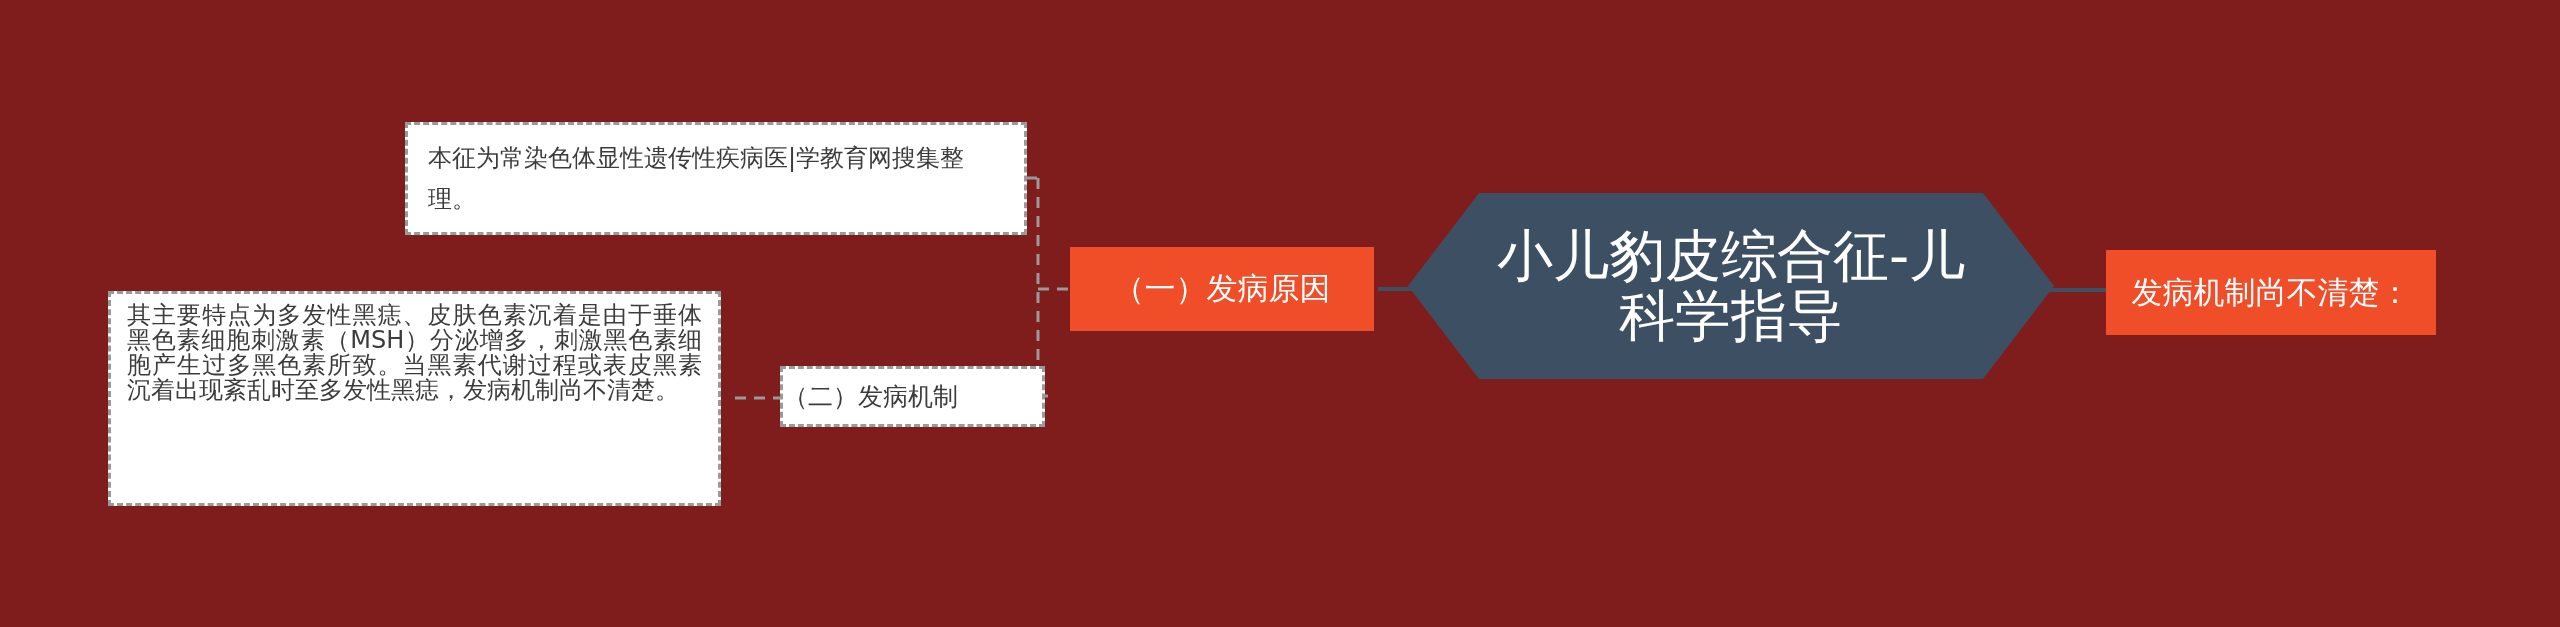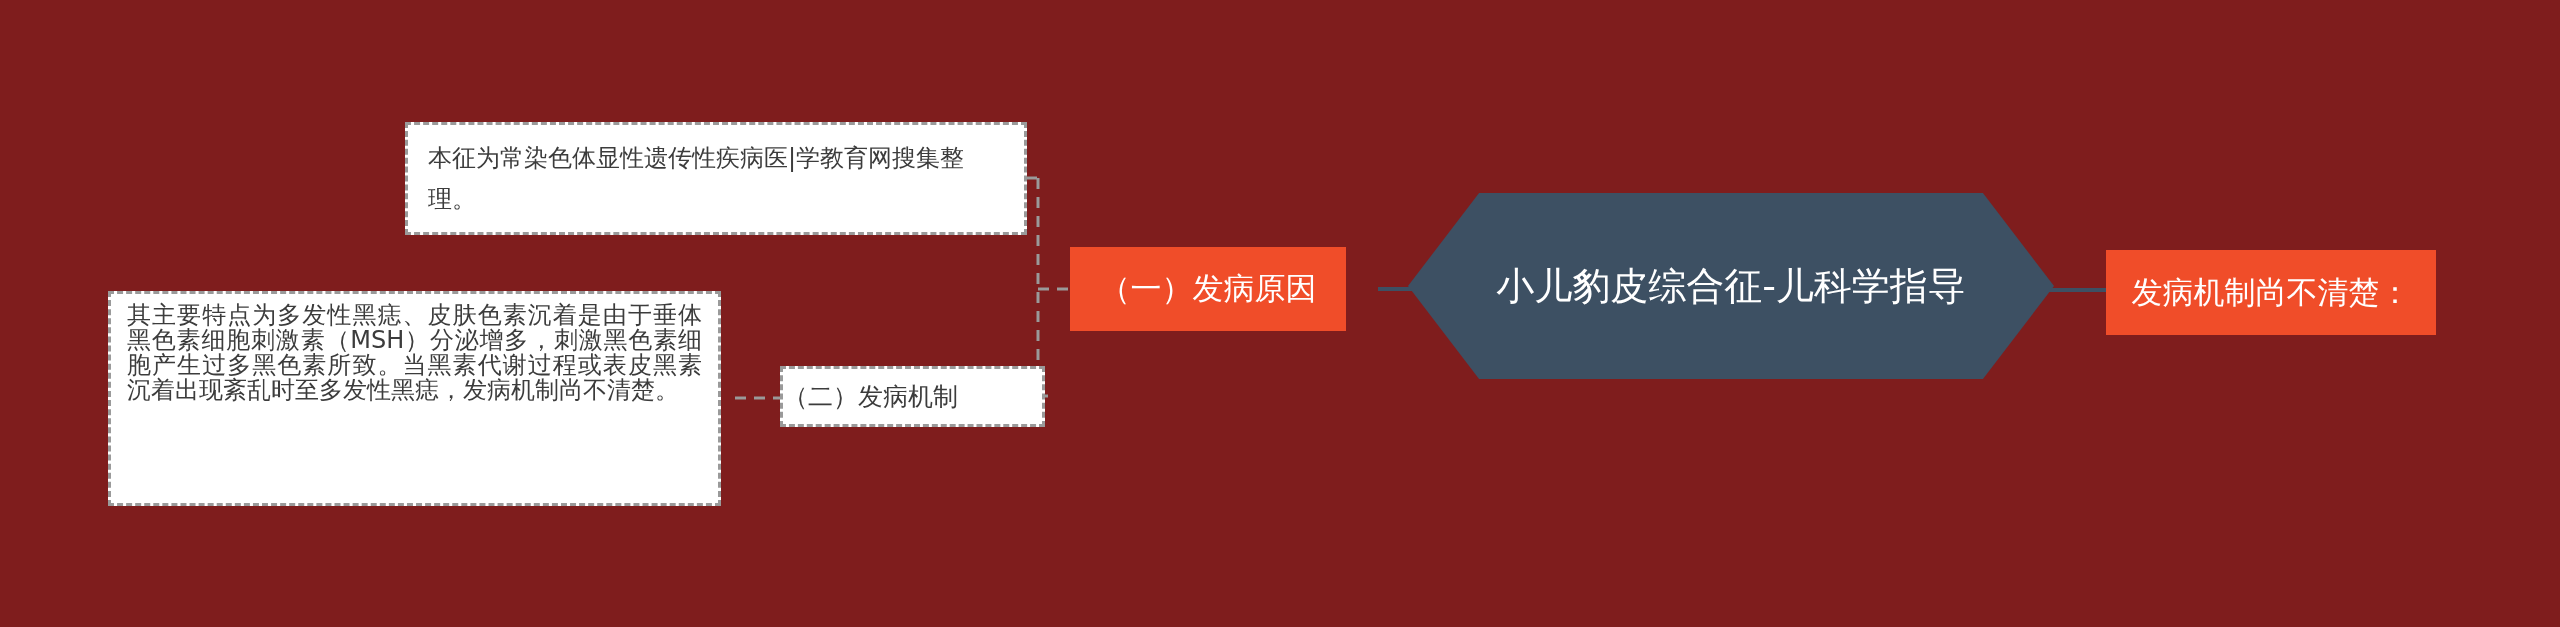--- a/index.html
+++ b/index.html
@@ -61,34 +61,34 @@
     background: #F04D29;
     color: #ffffff;
     font-size: 31px;
     display: flex;
     align-items: center;
     justify-content: center;
     white-space: nowrap;
   }
   .node-cause {
     left: 1070px; top: 247px;
-    width: 276px; height: 84px;
+    width: 304px; height: 84px;
   }
   .node-disease {
     left: 2106px; top: 250px;
     width: 330px; height: 85px;
   }
   .root-hex {
     position: absolute;
     left: 1408px; top: 193px;
     width: 646px; height: 186px;
     background: #3D5063;
     clip-path: polygon(0% 50%, 11% 0%, 89% 0%, 100% 50%, 89% 100%, 11% 100%);
     color: #ffffff;
-    font-size: 38px;
+    font-size: 56px;
     line-height: 60px;
     display: flex;
     align-items: center;
     justify-content: center;
     text-align: center;
     padding: 11px 86px;
   }
 </style>
 </head>
 <body>

